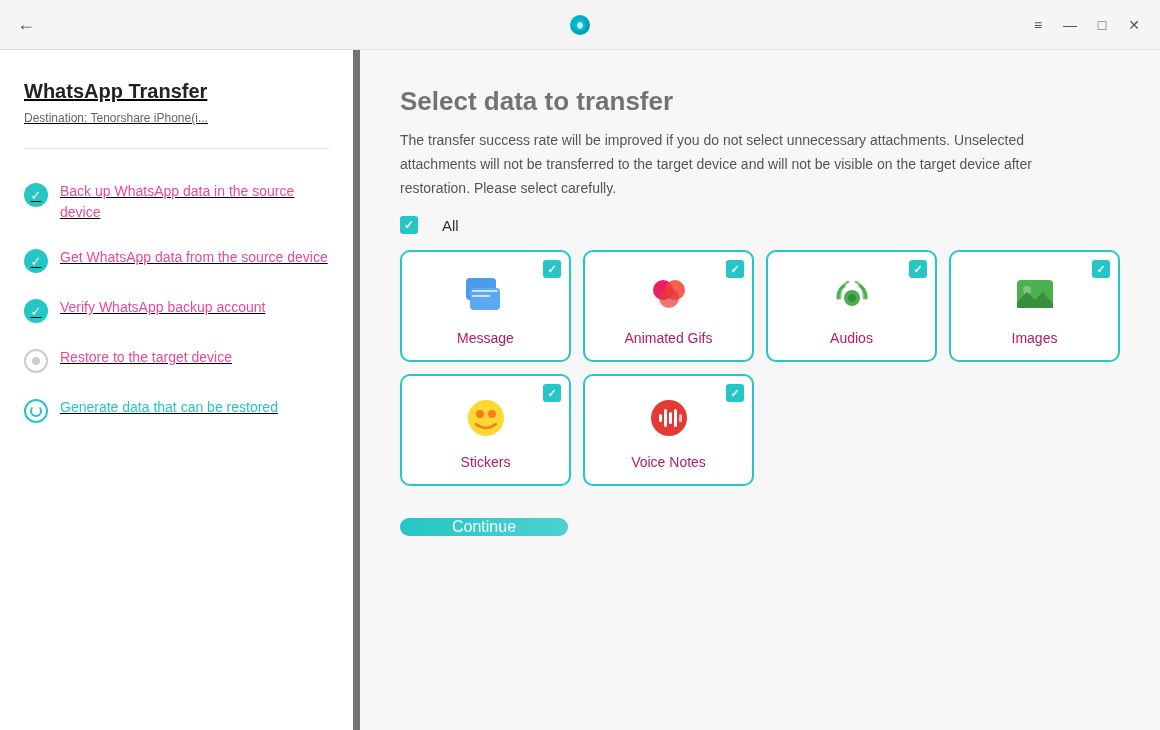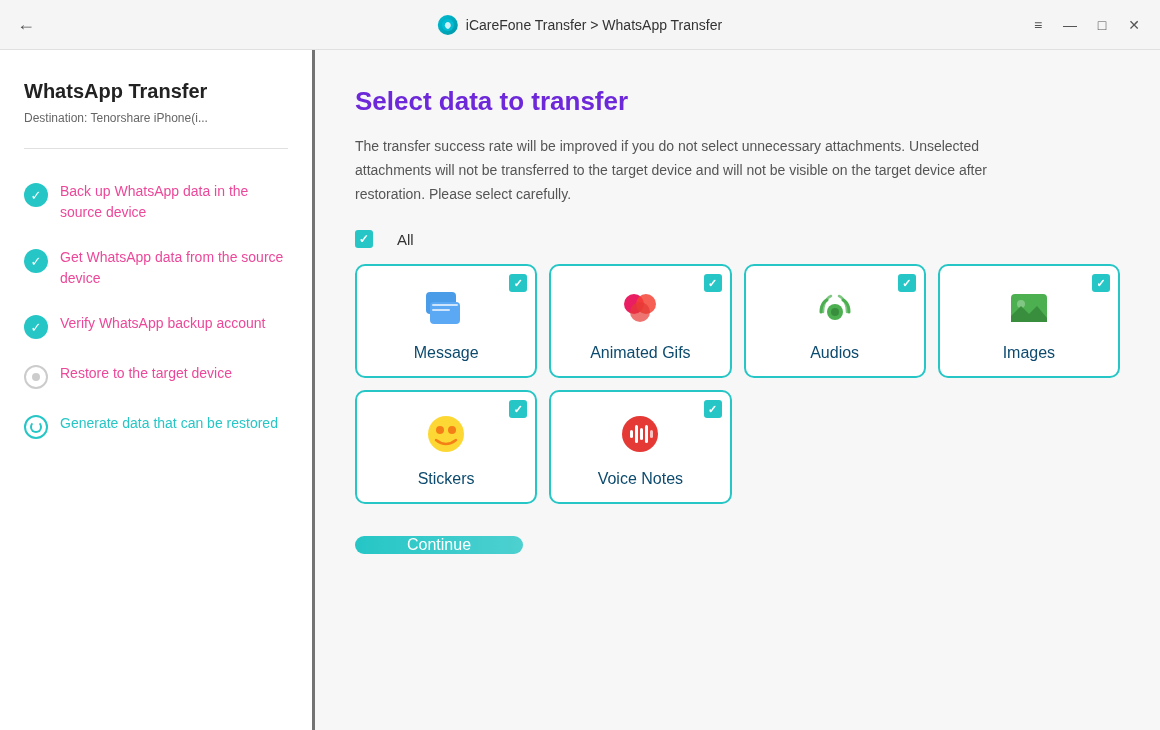--- a/index.html
+++ b/index.html
@@ -80,25 +80,26 @@
 
     
     .main-layout {
       display: flex;
       flex: 1;
       overflow: hidden;
     }
 
     
     .sidebar {
-      width: 315px;
+      width: 360px;
       background: white;
       padding: 30px 24px;
-      border-right: 3px solid #737373;
+      border-right: 7px solid #737373;
       flex-shrink: 0;
+      text-decoration: underline;
     }
     .sidebar-title {
       font-size: 20px;
       font-weight: 700;
       color: #222;
       margin-bottom: 6px;
     }
     .sidebar-source {
       font-size: 12px;
       color: #666;
@@ -174,29 +175,29 @@
     
     .content {
       flex: 1;
       background: #f7f7f7;
       padding: 36px 40px;
       overflow-y: auto;
     }
     .page-title {
       font-size: 26px;
       font-weight: 700;
-      color: #6d28d9;
-      margin-bottom: 18px;
+      color: #737373;
+      margin-bottom: 12px;
     }
     .description {
       font-size: 14px;
       color: #555;
       line-height: 1.7;
       max-width: 690px;
-      margin-bottom: 24px;
+      margin-bottom: 16px;
     }
 
     
     .all-checkbox-row {
       display: flex;
       align-items: center;
       gap: 24px;
       margin-bottom: 16px;
     }
     .checkbox-all {
@@ -262,22 +263,22 @@
     }
     .card-icon {
       width: 52px;
       height: 52px;
       display: flex;
       align-items: center;
       justify-content: center;
       margin-bottom: 10px;
     }
     .card-label {
-      font-size: 16px;
-      color: #0c4a6e;
+      font-size: 14px;
+      color: #be185d;
       text-align: left;
     }
 
     
     .icon-message svg,
     .icon-gif svg,
     .icon-audio svg,
     .icon-docs svg,
     .icon-images svg,
     .icon-stickers svg,
@@ -306,21 +307,20 @@
   <div class="titlebar-left">
     <div class="back-btn">←</div>
   </div>
   <div class="titlebar-center">
     <div class="app-icon">
       <svg width="14" height="14" viewBox="0 0 14 14" fill="none">
         <circle cx="7" cy="7" r="6" fill="#00bcd4"></circle>
         <path d="M4 7.5 C4 5.5 5.5 4 7 4 C8.5 4 10 5.5 10 7.5 C10 9 8 11 7 11 C6 11 4 9 4 7.5Z" fill="white" opacity="0.8"></path>
       </svg>
     </div>
-    <span>iCareFone Transfer &gt; WhatsApp Transfer</span>
   </div>
   <div class="titlebar-right">
     <div class="win-btn">≡</div>
     <div class="win-btn">—</div>
     <div class="win-btn">□</div>
     <div class="win-btn close">✕</div>
   </div>
 </div>
 
 <div class="main-layout">

